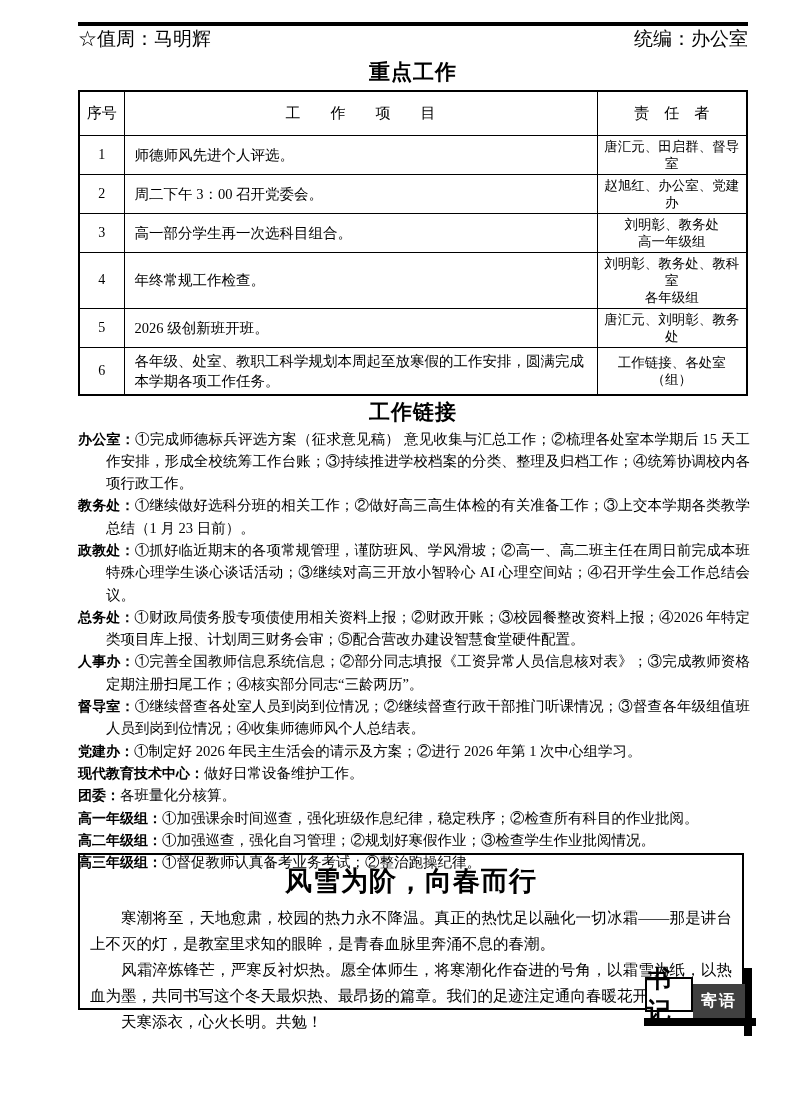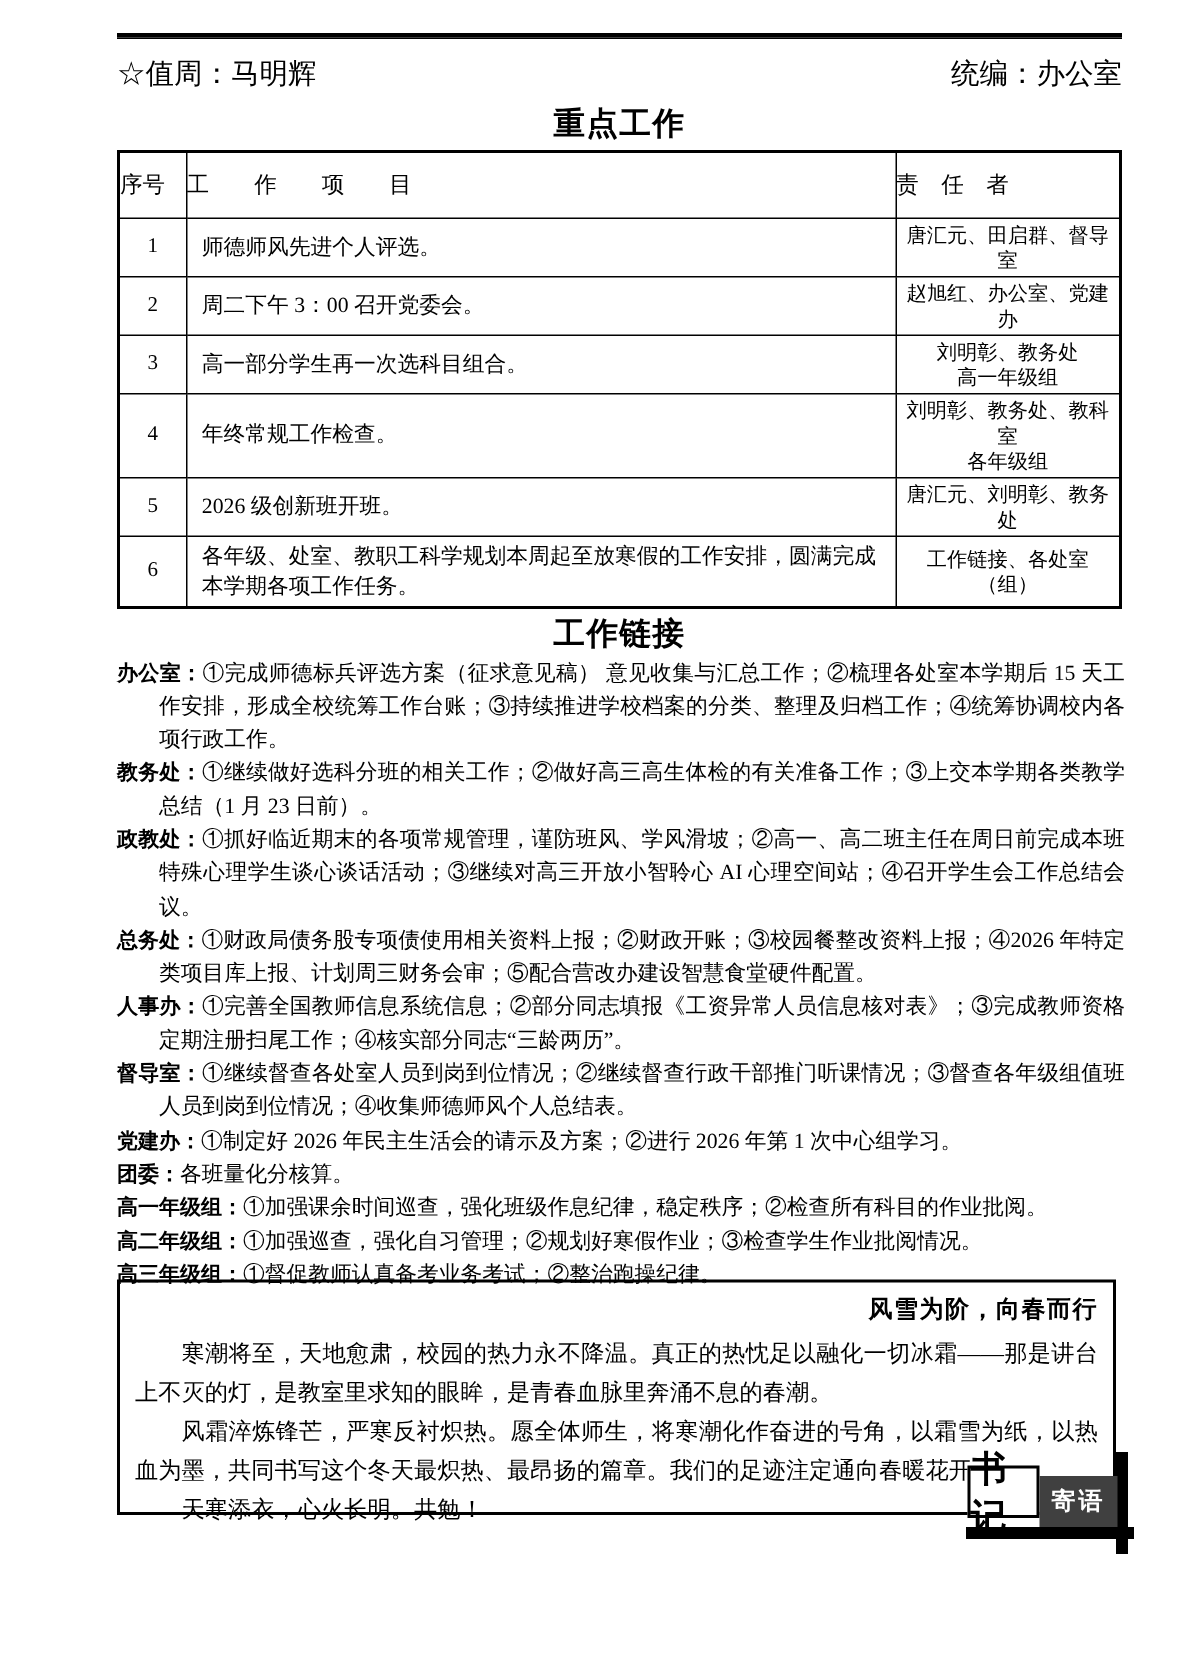--- a/index.html
+++ b/index.html
@@ -27,41 +27,41 @@
     font-size: 36px; font-weight: bold; letter-spacing: 3px; white-space: nowrap;
   }
   .header-right { width: 225px; text-align: center; padding-top: 2px; }
   .hr-line1, .hr-line2 { font-size: 16px; line-height: 21px; }
   .hr-line3 { font-family: "Liberation Sans", sans-serif; font-size: 13.5px; line-height: 19px; }
   .double-rule {
     margin-top: 8px; height: 4px;
     border-top: 3px solid #000; border-bottom: 1px solid #000;
   }
   
-  .info-bar { display: flex; justify-content: space-between; margin-top: 10px; }
+  .info-bar { display: flex; justify-content: space-between; }
   .info-bar span { font-size: 19px; }
   
   .section-heading {
     text-align: center;
     font-family: "DejaVu Sans", "Liberation Sans", sans-serif;
     font-size: 21px; font-weight: bold; letter-spacing: 1px;
   }
   .heading-keywork { margin: 6px 0 4px 0; }
   .heading-links { margin: 2px 0 2px 0; }
   
   table.keywork {
     border-collapse: collapse; width: 668px;
     border: 2px solid #000;
     table-layout: fixed;
   }
   table.keywork td { border: 1px solid #000; vertical-align: middle; }
   .col-no { width: 45px; }
   .col-item { width: 473px; margin-left: 36px; }
   .col-owner { width: 150px; }
-  td.h-cell { height: 44px; text-align: left; font-size: 15px; }
+  td.h-cell { height: 44px; text-align: center; font-size: 15px; }
   td.no-cell { height: 39px; text-align: center; font-size: 14px; }
   td.item-cell { font-size: 14.5px; padding: 3px 8px 3px 10px; line-height: 20px; }
   td.owner-cell { text-align: center; font-size: 13.5px; line-height: 17px; padding: 2px 2px; }
   
   .links { margin-top: 2px; width: 672px; }
   .links p {
     font-size: 14.5px; line-height: 22.3px;
     padding-left: 28px; text-indent: -28px;
     text-align: justify;
   }
@@ -70,23 +70,23 @@
     font-weight: bold; font-size: 14px;
   }
   
   .message-box {
     position: absolute; left: 78px; top: 853px;
     width: 666px; height: 157px;
     border: 2px solid #000;
     padding: 8px 10px 0 10px;
   }
   .message-title {
-    text-align: right;
+    text-align: center;
     font-family: Liberation Serif, serif;
-    font-size: 16px; font-weight: bold; letter-spacing: 1px;
+    font-size: 27px; font-weight: bold; letter-spacing: 1px;
     margin-bottom: 6px;
   }
   .message-box p {
     font-size: 15.5px; line-height: 26px; text-indent: 2em; text-align: justify;
   }
   
   .badge-secretary {
     position: absolute; left: 645px; top: 977px;
     width: 48px; height: 35px;
     background: #fff; border: 2px solid #000;
@@ -189,20 +189,21 @@
   <h2 class="section-heading heading-links">工作链接</h2>
 
   <div class="links">
     <p><b>办公室：</b><span>①完成师德标兵评选方案（征求意见稿） 意见收集与汇总工作；②梳理各处室本学期后 15 天工作安排，形成全校统筹工作台账；③持续推进学校档案的分类、整理及归档工作；④统筹协调校内各项行政工作。</span></p>
     <p><b>教务处：</b><span>①继续做好选科分班的相关工作；②做好高三高生体检的有关准备工作；③上交本学期各类教学总结（1 月 23 日前）。</span></p>
     <p><b>政教处：</b><span>①抓好临近期末的各项常规管理，谨防班风、学风滑坡；②高一、高二班主任在周日前完成本班特殊心理学生谈心谈话活动；③继续对高三开放小智聆心 AI 心理空间站；④召开学生会工作总结会议。</span></p>
     <p><b>总务处：</b><span>①财政局债务股专项债使用相关资料上报；②财政开账；③校园餐整改资料上报；④2026 年特定类项目库上报、计划周三财务会审；⑤配合营改办建设智慧食堂硬件配置。</span></p>
     <p><b>人事办：</b><span>①完善全国教师信息系统信息；②部分同志填报《工资异常人员信息核对表》；③完成教师资格定期注册扫尾工作；④核实部分同志“三龄两历”。</span></p>
     <p><b>督导室：</b><span>①继续督查各处室人员到岗到位情况；②继续督查行政干部推门听课情况；③督查各年级组值班人员到岗到位情况；④收集师德师风个人总结表。</span></p>
     <p><b>党建办：</b><span>①制定好 2026 年民主生活会的请示及方案；②进行 2026 年第 1 次中心组学习。</span></p>
+    <p><b>现代教育技术中心：</b><span>做好日常设备维护工作。</span></p>
     <p><b>团委：</b><span>各班量化分核算。</span></p>
     <p><b>高一年级组：</b><span>①加强课余时间巡查，强化班级作息纪律，稳定秩序；②检查所有科目的作业批阅。</span></p>
     <p><b>高二年级组：</b><span>①加强巡查，强化自习管理；②规划好寒假作业；③检查学生作业批阅情况。</span></p>
     <p><b>高三年级组：</b><span>①督促教师认真备考业务考试；②整治跑操纪律。</span></p>
   </div>
 
 </div>
 
 <div class="message-box">
   <div class="message-title">风雪为阶，向春而行</div>

